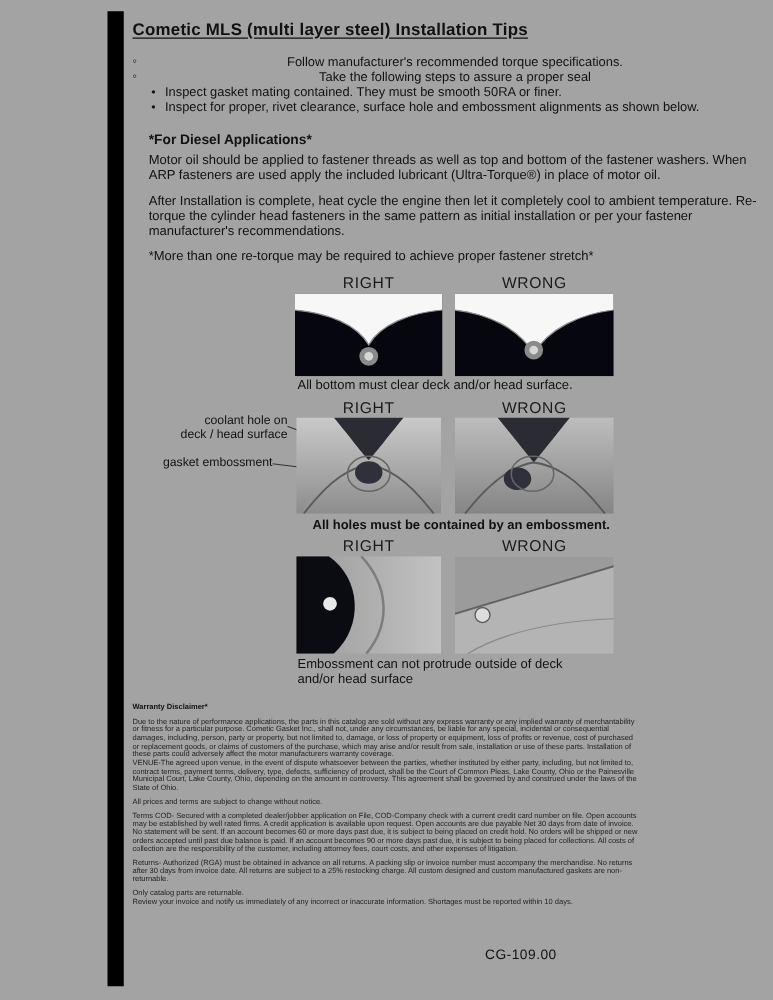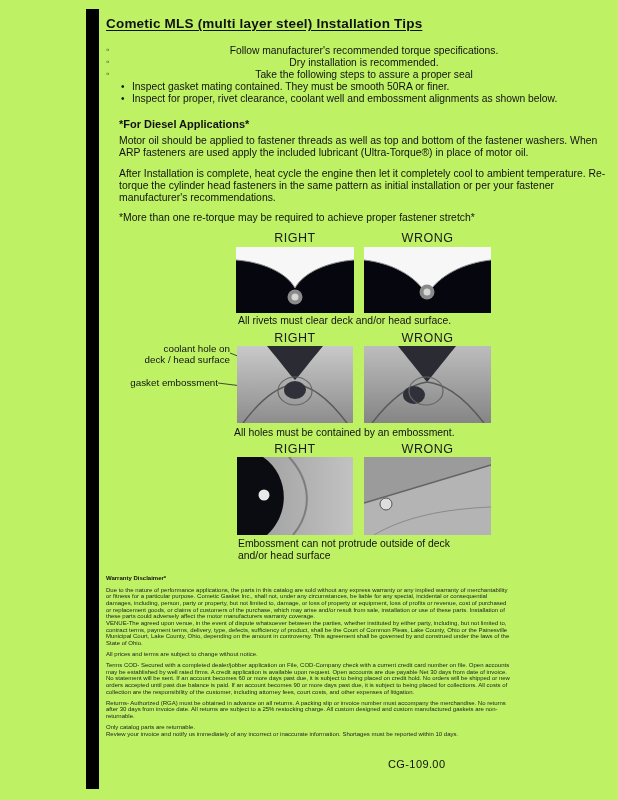--- a/index.html
+++ b/index.html
@@ -1,18 +1,18 @@
 <!DOCTYPE html>
 <html><head>
 <meta charset="utf-8">
 <style>
   * { margin:0; padding:0; box-sizing:border-box; }
   html,body { background:#e8e8e8; }
   body { font-family:"Liberation Sans", sans-serif; color:#111; }
-  .page { position:relative; width:618px; height:800px; background:#bef264; overflow:hidden; margin:0 auto; }
+  .page { position:relative; width:618px; height:800px; background:#a3a3a3; overflow:hidden; margin:0 auto; }
   .left-bar { position:absolute; left:86px; top:9px; width:13px; height:780px; background:#000; }
   .content { position:absolute; left:106px; top:16px; width:506px; }
 
   .title { font-size:13.5px; font-weight:bold; text-decoration:underline; text-underline-offset:2px; margin-bottom:14px; letter-spacing:0.2px; }
 
   .bullet { font-size:10.3px; line-height:12px; padding-left:10px; position:relative;text-align:center; }
   .bullet::before { content:"◦"; position:absolute; left:0; top:-1px; font-size:10px; color:#222; }
   .sub-bullet { margin-left:15px; padding-left:11px; position:relative; font-size:10.3px; line-height:12px; }
   .sub-bullet::before { content:"•"; position:absolute; left:0; top:0; font-size:10px; color:#111; }
 
@@ -40,24 +40,23 @@
 <body>
 
 <div class="page">
   <div class="left-bar"></div>
 
   <div class="content">
 
     <h1 class="title">Cometic MLS (multi layer steel) Installation Tips</h1>
 
     <div class="bullet">Follow manufacturer's recommended torque specifications.</div>
-    <div class="bullet">Dry installation is recommended.</div>
     <div class="bullet">Take the following steps to assure a proper seal</div>
     <div class="sub-bullet">Inspect gasket mating contained.  They must be smooth 50RA or finer.</div>
-    <div class="sub-bullet">Inspect for proper, rivet clearance, coolant well and embossment alignments as shown below.</div>
+    <div class="sub-bullet">Inspect for proper, rivet clearance, surface hole and embossment alignments as shown below.</div>
 
     <div class="diesel">
       <div class="diesel-heading">*For Diesel Applications*</div>
       <p>Motor oil should be applied to fastener threads as well as top and bottom of the fastener washers. When ARP fasteners are used apply the included lubricant (Ultra-Torque®) in place of motor oil.</p>
       <p>After Installation is complete, heat cycle the engine then let it completely cool to ambient temperature. Re-torque the cylinder head fasteners in the same pattern as initial installation or per your fastener manufacturer's recommendations.</p>
       <p class="note">*More than one re-torque may be required to achieve proper fastener stretch*</p>
     </div>
 
     <div class="diagrams">
 
@@ -75,21 +74,21 @@
       </div>
       <div class="dg-img" style="left:258px; top:16px;">
         <svg width="127" height="66" viewBox="0 0 127 66">
           <rect width="127" height="66" fill="#06060e"></rect>
           <path d="M0,0 H127 V13 C100,16 75,28 63,48 C51,28 27,16 0,13 Z" fill="#f7f7f7"></path>
           <path d="M0,13 C27,16 51,28 63,48 C75,28 100,16 127,13" fill="none" stroke="#8d8d8d" stroke-width="1"></path>
           <circle cx="63" cy="45" r="7.5" fill="#8a8a8a"></circle>
           <circle cx="63" cy="45" r="3.5" fill="#d6d6d6"></circle>
         </svg>
       </div>
-      <div class="dg-caption" style="left:132px; top:84px;">All rivets must clear deck and/or head surface.</div>
+      <div class="dg-caption" style="left:132px; top:84px;">All bottom must clear deck and/or head surface.</div>
 
       <div class="dg-label" style="left:130px; top:100px; width:118px;">RIGHT</div>
       <div class="dg-label" style="left:258px; top:100px; width:127px;">WRONG</div>
 
       <div class="annotation" style="left:12px; top:112px; width:112px;">coolant hole on
 deck / head surface</div>
       <div class="annotation" style="left:8px; top:146px; width:104px;">gasket embossment</div>
       <svg class="pointer-lines" style="left:108px; top:114px;" width="90" height="56" viewBox="0 0 90 56">
         <line x1="16" y1="8" x2="62" y2="26" stroke="#333" stroke-width="0.9"></line>
         <line x1="4" y1="38" x2="68" y2="46" stroke="#333" stroke-width="0.9"></line>
@@ -118,21 +117,21 @@
                 <stop offset="1" stop-color="#858585"></stop>
             </linearGradient>
           </defs>
           <rect width="127" height="77" fill="url(#g4)"></rect>
           <path d="M34,0 C50,20 58,30 63,36 C68,30 76,20 92,0 Z" fill="#2b2b33"></path>
           <path d="M8,77 C32,46 50,38 63,36 C78,38 96,46 120,77" fill="none" stroke="#5a5a5a" stroke-width="1.5"></path>
           <ellipse cx="50" cy="49" rx="11" ry="9" fill="#30303a"></ellipse>
           <ellipse cx="62" cy="45" rx="17" ry="14" fill="none" stroke="#666" stroke-width="1.2"></ellipse>
         </svg>
       </div>
-      <div class="dg-caption" style="left:128px; top:196px;">All holes must be contained by an embossment.</div>
+      <div class="dg-caption" style="left:144px; top:196px;font-weight:bold;">All holes must be contained by an embossment.</div>
 
       <div class="dg-label" style="left:130px; top:211px; width:118px;">RIGHT</div>
       <div class="dg-label" style="left:258px; top:211px; width:127px;">WRONG</div>
 
       <div class="dg-img" style="left:131px; top:226px;">
         <svg width="116" height="78" viewBox="0 0 116 78">
           <defs>
             <linearGradient id="g5" x1="0" y1="0" x2="1" y2="0">
               <stop offset="0" stop-color="#9a9a9a"></stop>
                 <stop offset="1" stop-color="#c2c2c2"></stop>

